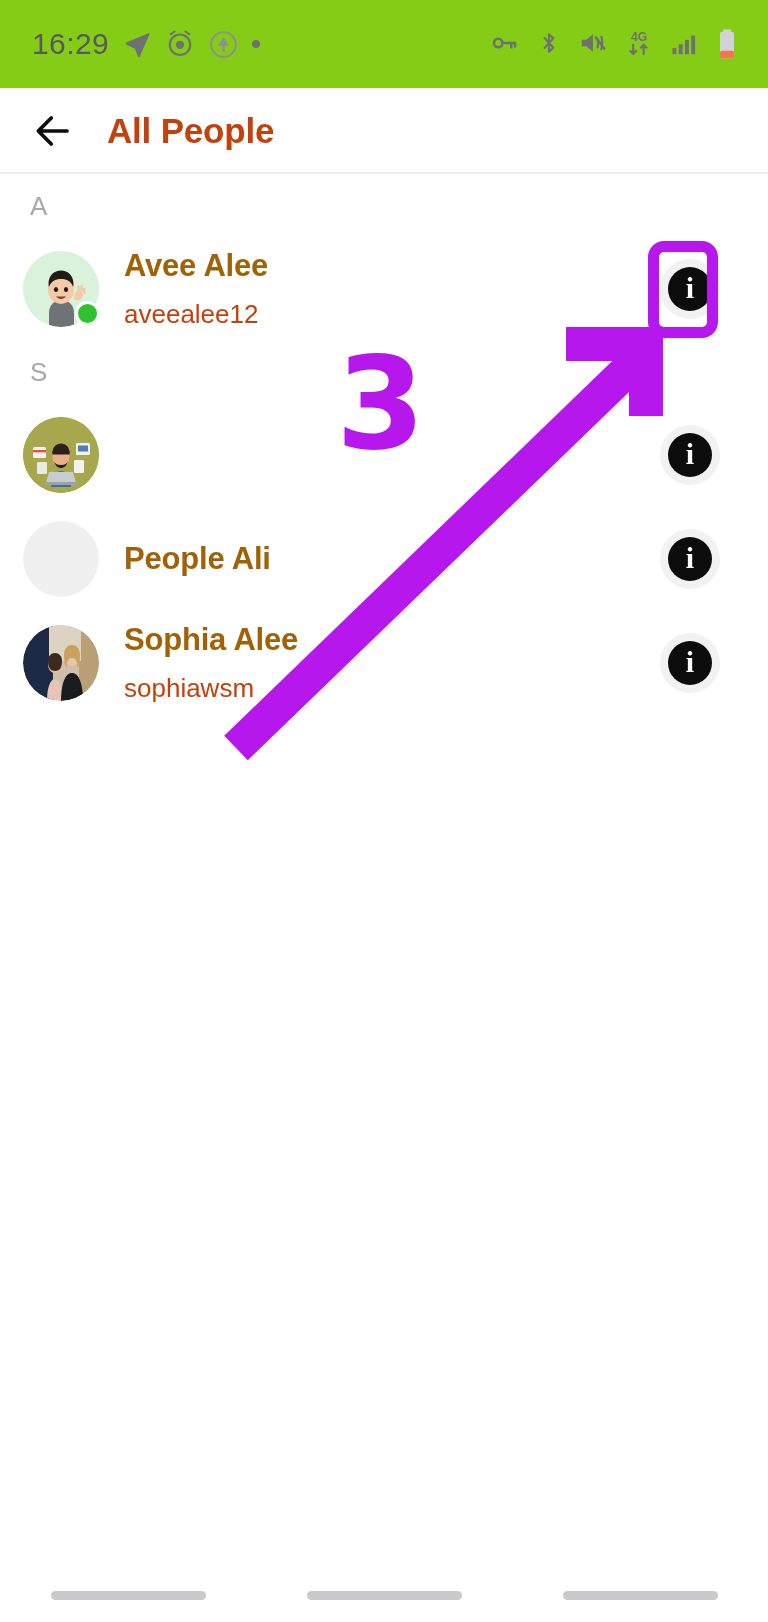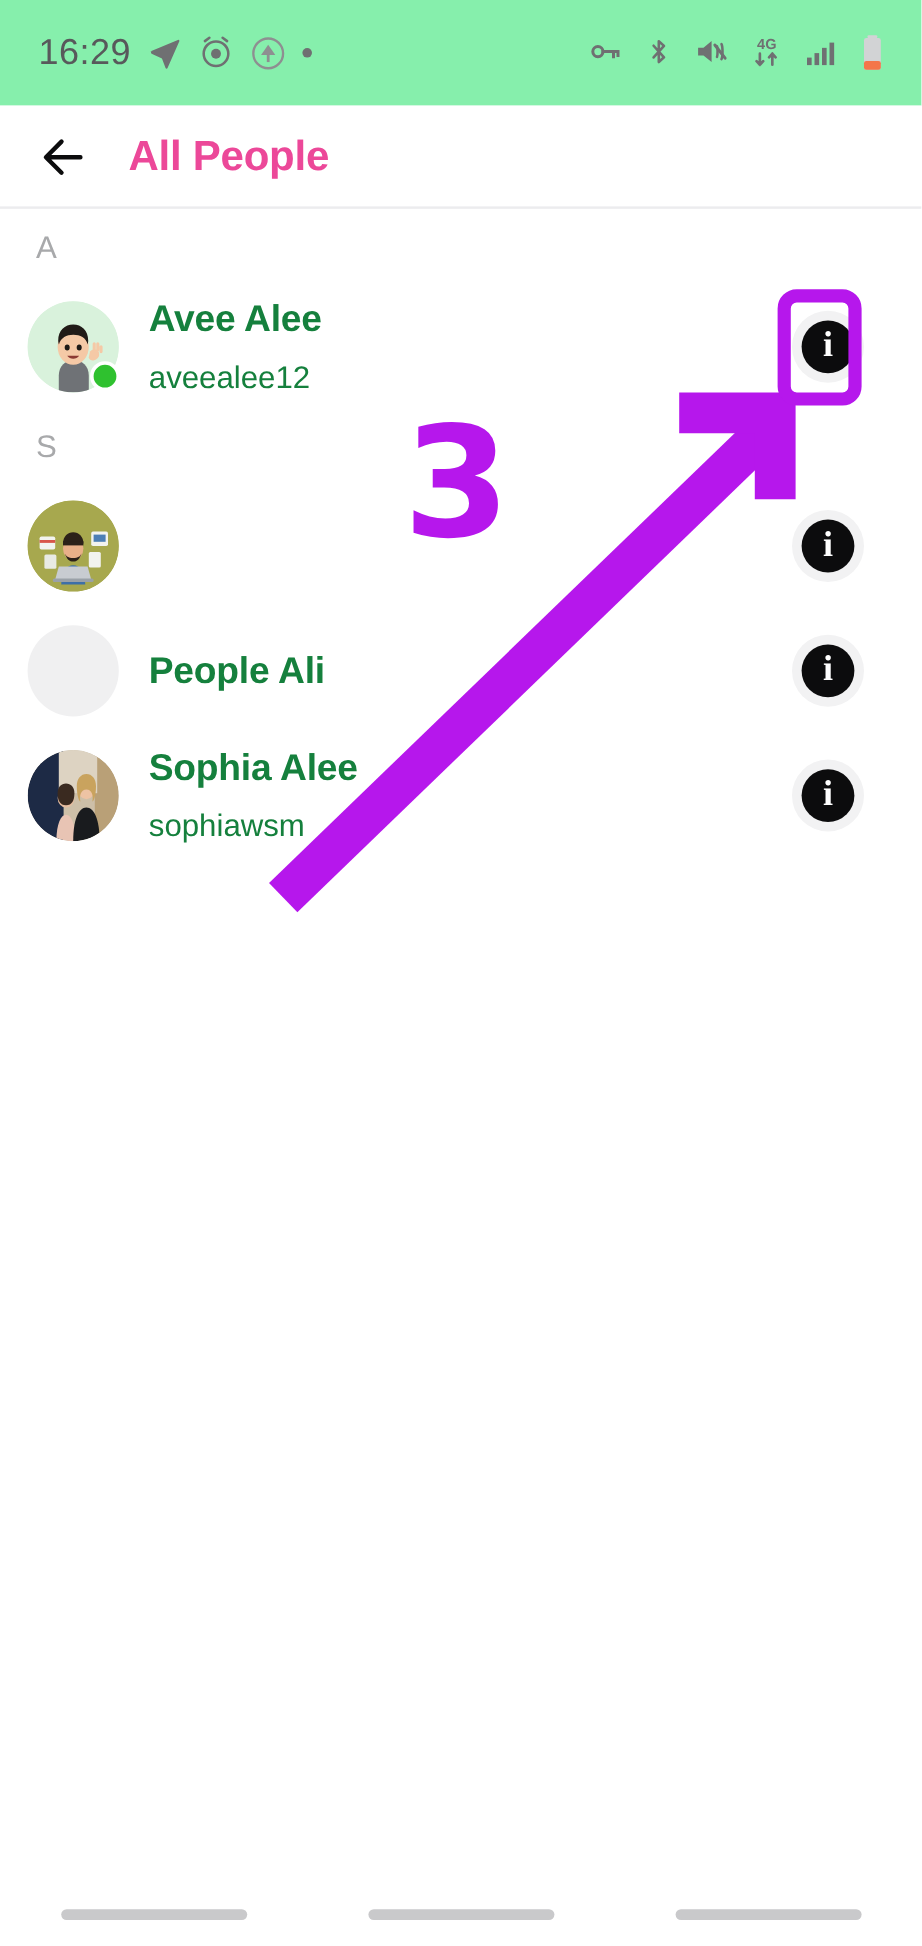--- a/index.html
+++ b/index.html
@@ -7,40 +7,40 @@
   body {
     font-family:"Liberation Sans", sans-serif;
     background:#ffffff;
     position:relative;
     overflow:hidden;
   }
 
   
   .statusbar{
     position:absolute; top:0; left:0; width:768px; height:88px;
-    display:flex; align-items:center; background:#86efac;
+    display:flex; align-items:center; background:#84cc16;
   }
   .sb-left{ display:flex; align-items:center; margin-left:32px; gap:13px; }
   .sb-time{ font-size:30px; color:#58595b; letter-spacing:.4px; font-weight:400; }
   .sb-right{ margin-left:auto; margin-right:30px; display:flex; align-items:flex-start; gap:16px; }
   .sb-ico{ display:block; }
   .sb-dot{ width:8px;height:8px;border-radius:50%;background:#6f7072; }
 
   
   .appbar{
     position:absolute; top:88px; left:0; width:768px; height:85px;
     background:#fff; display:flex; align-items:center;
   }
   .back-btn{
     width:60px; height:60px; margin-left:23px;
     display:flex; align-items:center; justify-content:center;
     border-radius:50%; cursor:pointer; background:transparent;
   }
   .appbar-title{
-    font-size:35px; font-weight:700; color:#ec4899;
+    font-size:35px; font-weight:700; color:#c2410c;
     margin-left:24px; letter-spacing:-.2px;
   }
   .appbar-divider{
     position:absolute; top:172px; left:0; width:768px; height:2px;
     background:#ececee;
   }
 
   
   .list{ position:absolute; top:175px; left:0; width:768px; }
   .section-header{
@@ -55,22 +55,22 @@
   .avatar{
     width:76px; height:76px; border-radius:50%;
     overflow:hidden; position:relative; background:#f0f0f1;
   }
   .online-dot{
     position:absolute; right:-1px; bottom:1px;
     width:25px; height:25px; border-radius:50%;
     background:#2fc12f; border:3px solid #ffffff;
   }
   .row-text{ margin-left:25px; display:flex; flex-direction:column; justify-content:center; }
-  .row-name{ font-size:31px; font-weight:700; color:#15803d; line-height:1.17; letter-spacing:-.2px;text-align:center; }
-  .row-user{ font-size:26px; color:#15803d; line-height:1.25; margin-top:14px; }
+  .row-name{ font-size:31px; font-weight:700; color:#a16207; line-height:1.17; letter-spacing:-.2px;text-align:center; }
+  .row-user{ font-size:26px; color:#c2410c; line-height:1.25; margin-top:14px; }
   .info-btn{
     position:absolute; right:48px; top:50%; transform:translateY(-50%);
     width:60px; height:60px; border-radius:50%;
     background:#f2f2f3; display:flex; align-items:center; justify-content:center;
     cursor:pointer;
   }
   .info-glyph{
     width:44px; height:44px; border-radius:50%; background:#0c0c0d;
     display:flex; align-items:center; justify-content:center;
     color:#fff; font-size:30px; font-weight:700;

